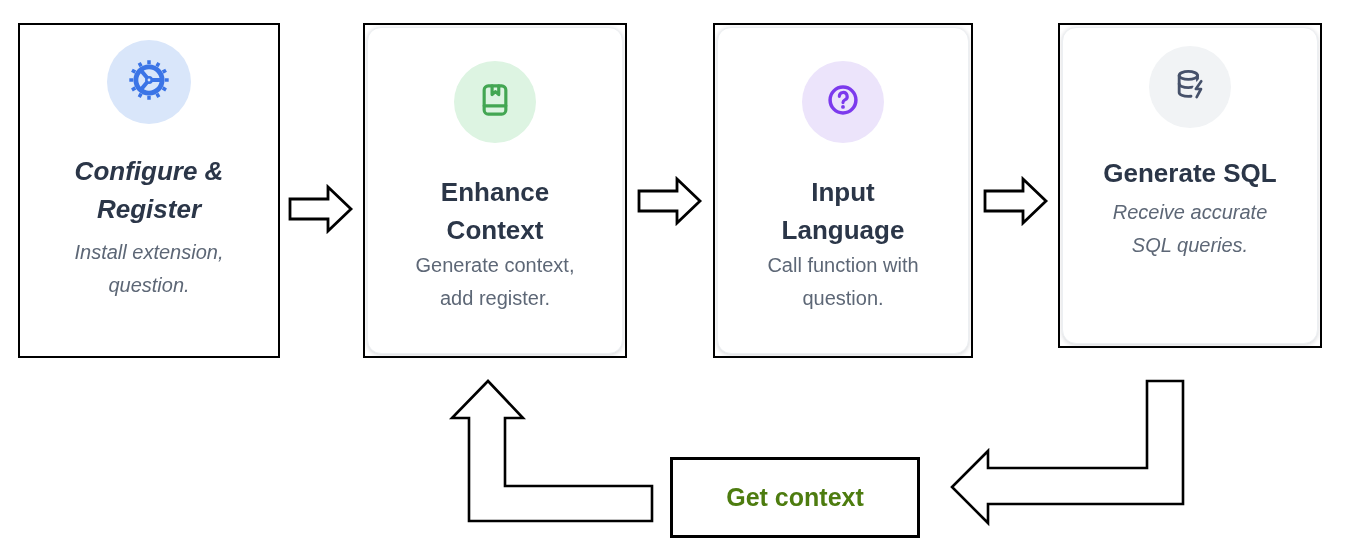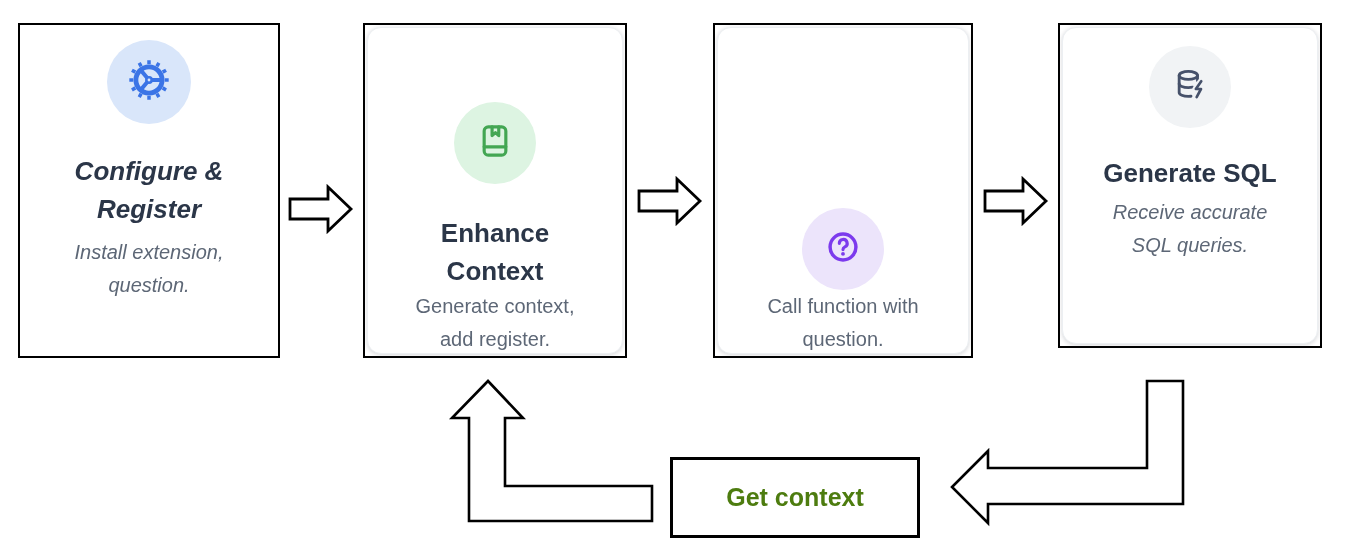--- a/index.html
+++ b/index.html
@@ -18,21 +18,21 @@
   .card.c4 { left:1058px; width:264px; height:325px; }
   .inner-panel {
     position:absolute; inset:2px; border-radius:14px; background:#ffffff;
     border:1px solid #eceff2; box-shadow:0 1px 4px rgba(25,35,50,.18);
   }
   .content {
     position:relative; z-index:1; height:100%;
     display:flex; flex-direction:column; align-items:center; text-align:center;
   }
   .c1 .content { padding-top:15px; }
-  .c2 .content, .c3 .content { padding-top:36px;justify-content:flex-end; }
+  .c2 .content, .c3 .content { padding-top:36px; }
   .c4 .content { padding-top:21px;text-align:center; }
   .circ {
     width:82px; height:82px; border-radius:50%;
     display:flex; align-items:center; justify-content:center; flex:0 0 auto;
   }
   .c1 .circ { width:84px; height:84px; }
   .circ-blue   { background:#d9e6fa; color:#3b74e6; }
   .circ-green  { background:#ddf4e2; color:#43a653; }
   .circ-purple { background:#ece4fb; color:#7c3aed; }
   .circ-gray   { background:#f1f3f5; color:#46516a; }
@@ -120,20 +120,24 @@
     <div class="content">
       <div class="circ circ-purple">
         <span>
           <svg width="40" height="40" viewBox="0 0 48 48">
             <circle cx="24" cy="24" r="15.5" stroke="currentColor" stroke-width="4.2" fill="none"></circle>
             <path d="M19.6 19.6a4.7 4.7 0 1 1 6.7 4.3c-1.7.8-2.3 1.7-2.3 3.2" stroke="currentColor" stroke-width="3.8" fill="none" stroke-linecap="round"></path>
             <circle cx="24" cy="32.3" r="2.3" fill="currentColor"></circle>
           </svg>
         </span>
       </div>
+      <div class="title">
+        <div>Input</div>
+        <div>Language</div>
+      </div>
       <div class="desc">
         <div>Call function with</div>
         <div>question.</div>
       </div>
     </div>
   </div>
 
   <div class="card c4">
     <div class="inner-panel"></div>
     <div class="content">

